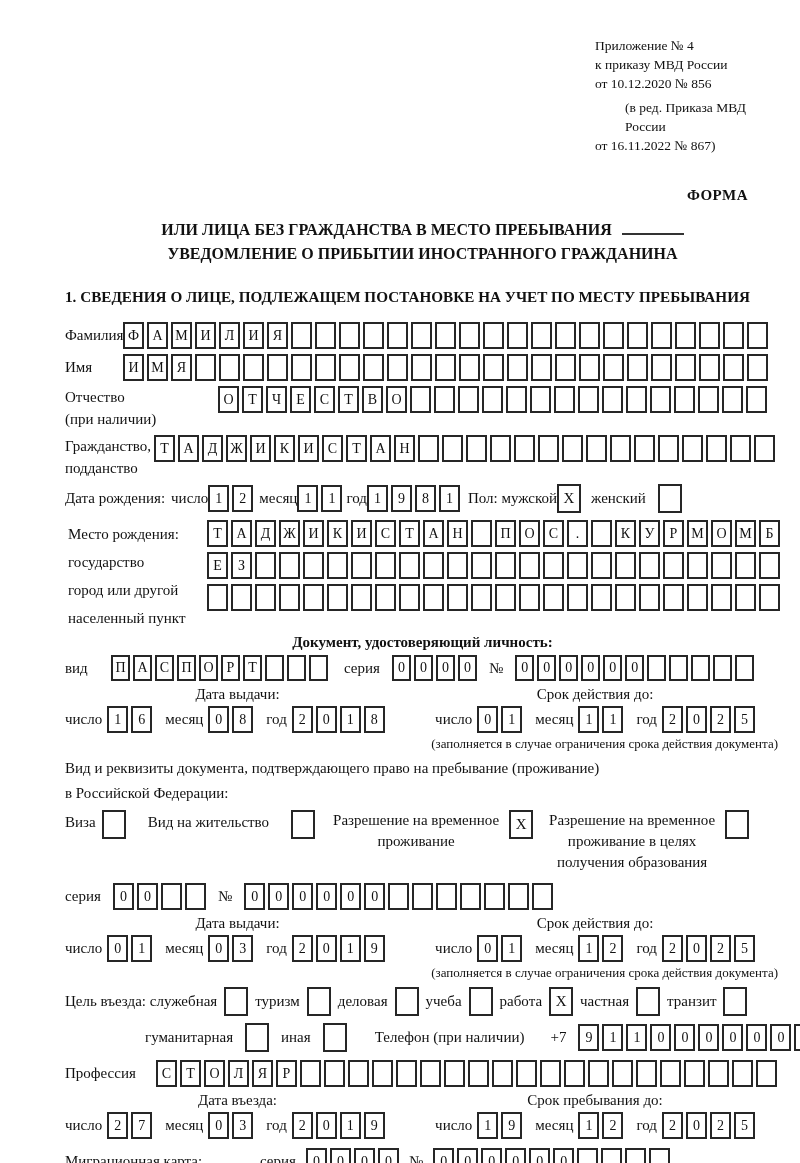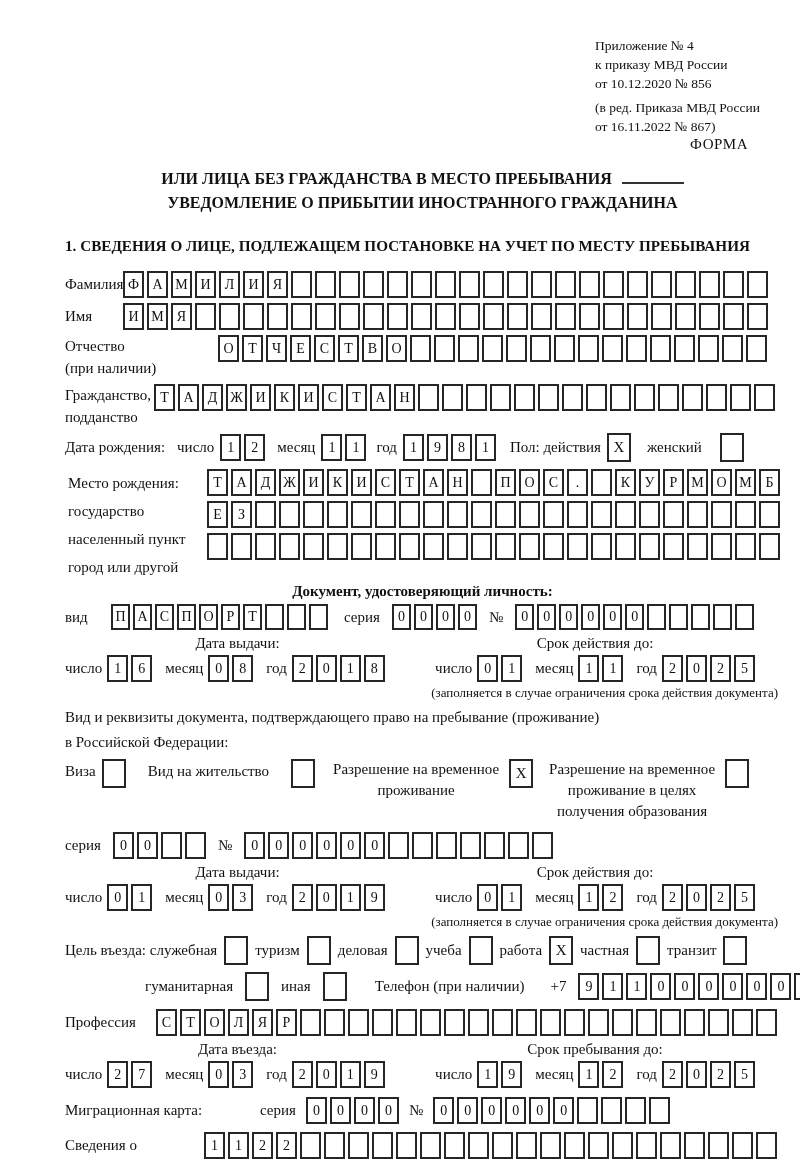--- a/index.html
+++ b/index.html
@@ -2,22 +2,22 @@
 <html><head>
 <meta charset="utf-8">
 <style>
   html,body{margin:0;padding:0;background:#fff;}
   .page{
     position:relative;width:800px;height:1163px;box-sizing:border-box;
     padding:36px 20px 16px 65px;background:#fff;color:#111;
     font-family:"Liberation Serif","DejaVu Serif",serif;font-size:15px;overflow:hidden;
   }
   .hdr{margin-left:auto;width:185px;text-align:left;font-size:13.5px;line-height:19px;}
-  .hdr .gap{margin-top:5px;}
-  .forma{font-weight:normal;text-align:right;padding-right:32px;margin-top:0;font-size:15px;letter-spacing:.5px;}
+  .hdr .gap{margin-top:5px;margin-left:30px;}
+  .forma{font-weight:bold;text-align:right;padding-right:32px;margin-top:32px;font-size:15px;letter-spacing:.5px;}
   .title{font-weight:bold;text-align:center;font-size:16px;line-height:24px;margin-top:14px;}
   .t-ul{display:inline-block;width:62px;border-bottom:2px solid #333;margin-left:10px;height:14px;}
   .sec1{font-weight:bold;font-size:15.2px;margin-top:22px;margin-bottom:16px;text-align:left;}
   .row{display:flex;align-items:center;margin-bottom:5px;}
   .row.top{align-items:flex-start;}
   .lbl{flex:none;}
   .lblcol{flex:none;line-height:22px;}
   .w58{width:58px;}
   .w153{width:153px;}
   .w89{width:89px;}
@@ -201,51 +201,51 @@
         <span class="cell"></span>
         <span class="cell"></span>
         <span class="cell"></span>
         <span class="cell"></span>
         <span class="cell"></span>
         <span class="cell"></span>
         <span class="cell"></span>
       </div>
   </div>
 
-  <div class="row mt2" style="gap:6px;">
+  <div class="row mt2" style="">
     <span class="lbl">Дата рождения:</span>
     <span class="lbl" style="margin-left:6px;">число</span>
     <div class="cellrow">
         <span class="cell">1</span>
         <span class="cell">2</span>
       </div>
     <span class="lbl" style="margin-left:6px;">месяц</span>
     <div class="cellrow">
         <span class="cell">1</span>
         <span class="cell">1</span>
       </div>
     <span class="lbl" style="margin-left:4px;">год</span>
     <div class="cellrow">
         <span class="cell">1</span>
         <span class="cell">9</span>
         <span class="cell">8</span>
         <span class="cell">1</span>
       </div>
-    <span class="lbl" style="margin-left:8px;">Пол: действия</span>
+    <span class="lbl" style="margin-left:8px;">Пол: мужской</span>
     <span class="cbox">X</span>
     <span class="lbl" style="margin-left:10px;">женский</span>
     <span class="cbox" style="margin-left:12px;"></span>
   </div>
 
   <div class="repswrap" style="margin-top:7px;justify-content:flex-end;">
     <div class="lblcol w139" style="line-height:28px;">
       <div>Место рождения:</div>
       <div>государство</div>
+      <div>город или другой</div>
       <div>населенный пункт</div>
-      <div>город или другой</div>
     </div>
     <div class="repsrows">
       <div class="cellrow">
           <span class="cell">Т</span>
           <span class="cell">А</span>
           <span class="cell">Д</span>
           <span class="cell">Ж</span>
           <span class="cell">И</span>
           <span class="cell">К</span>
           <span class="cell">И</span>

